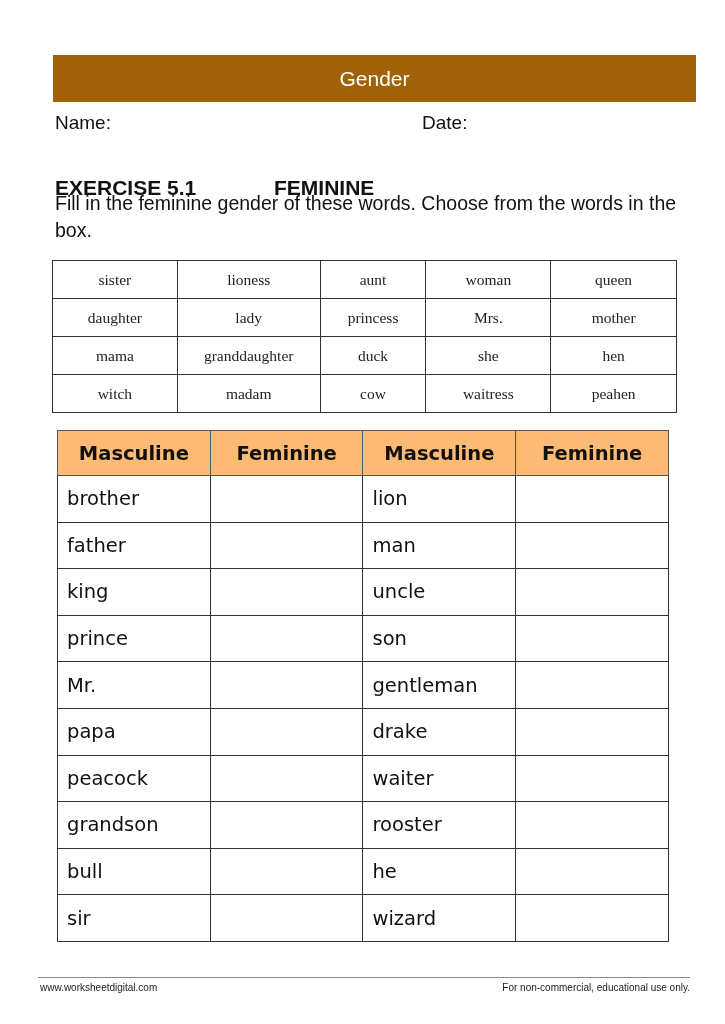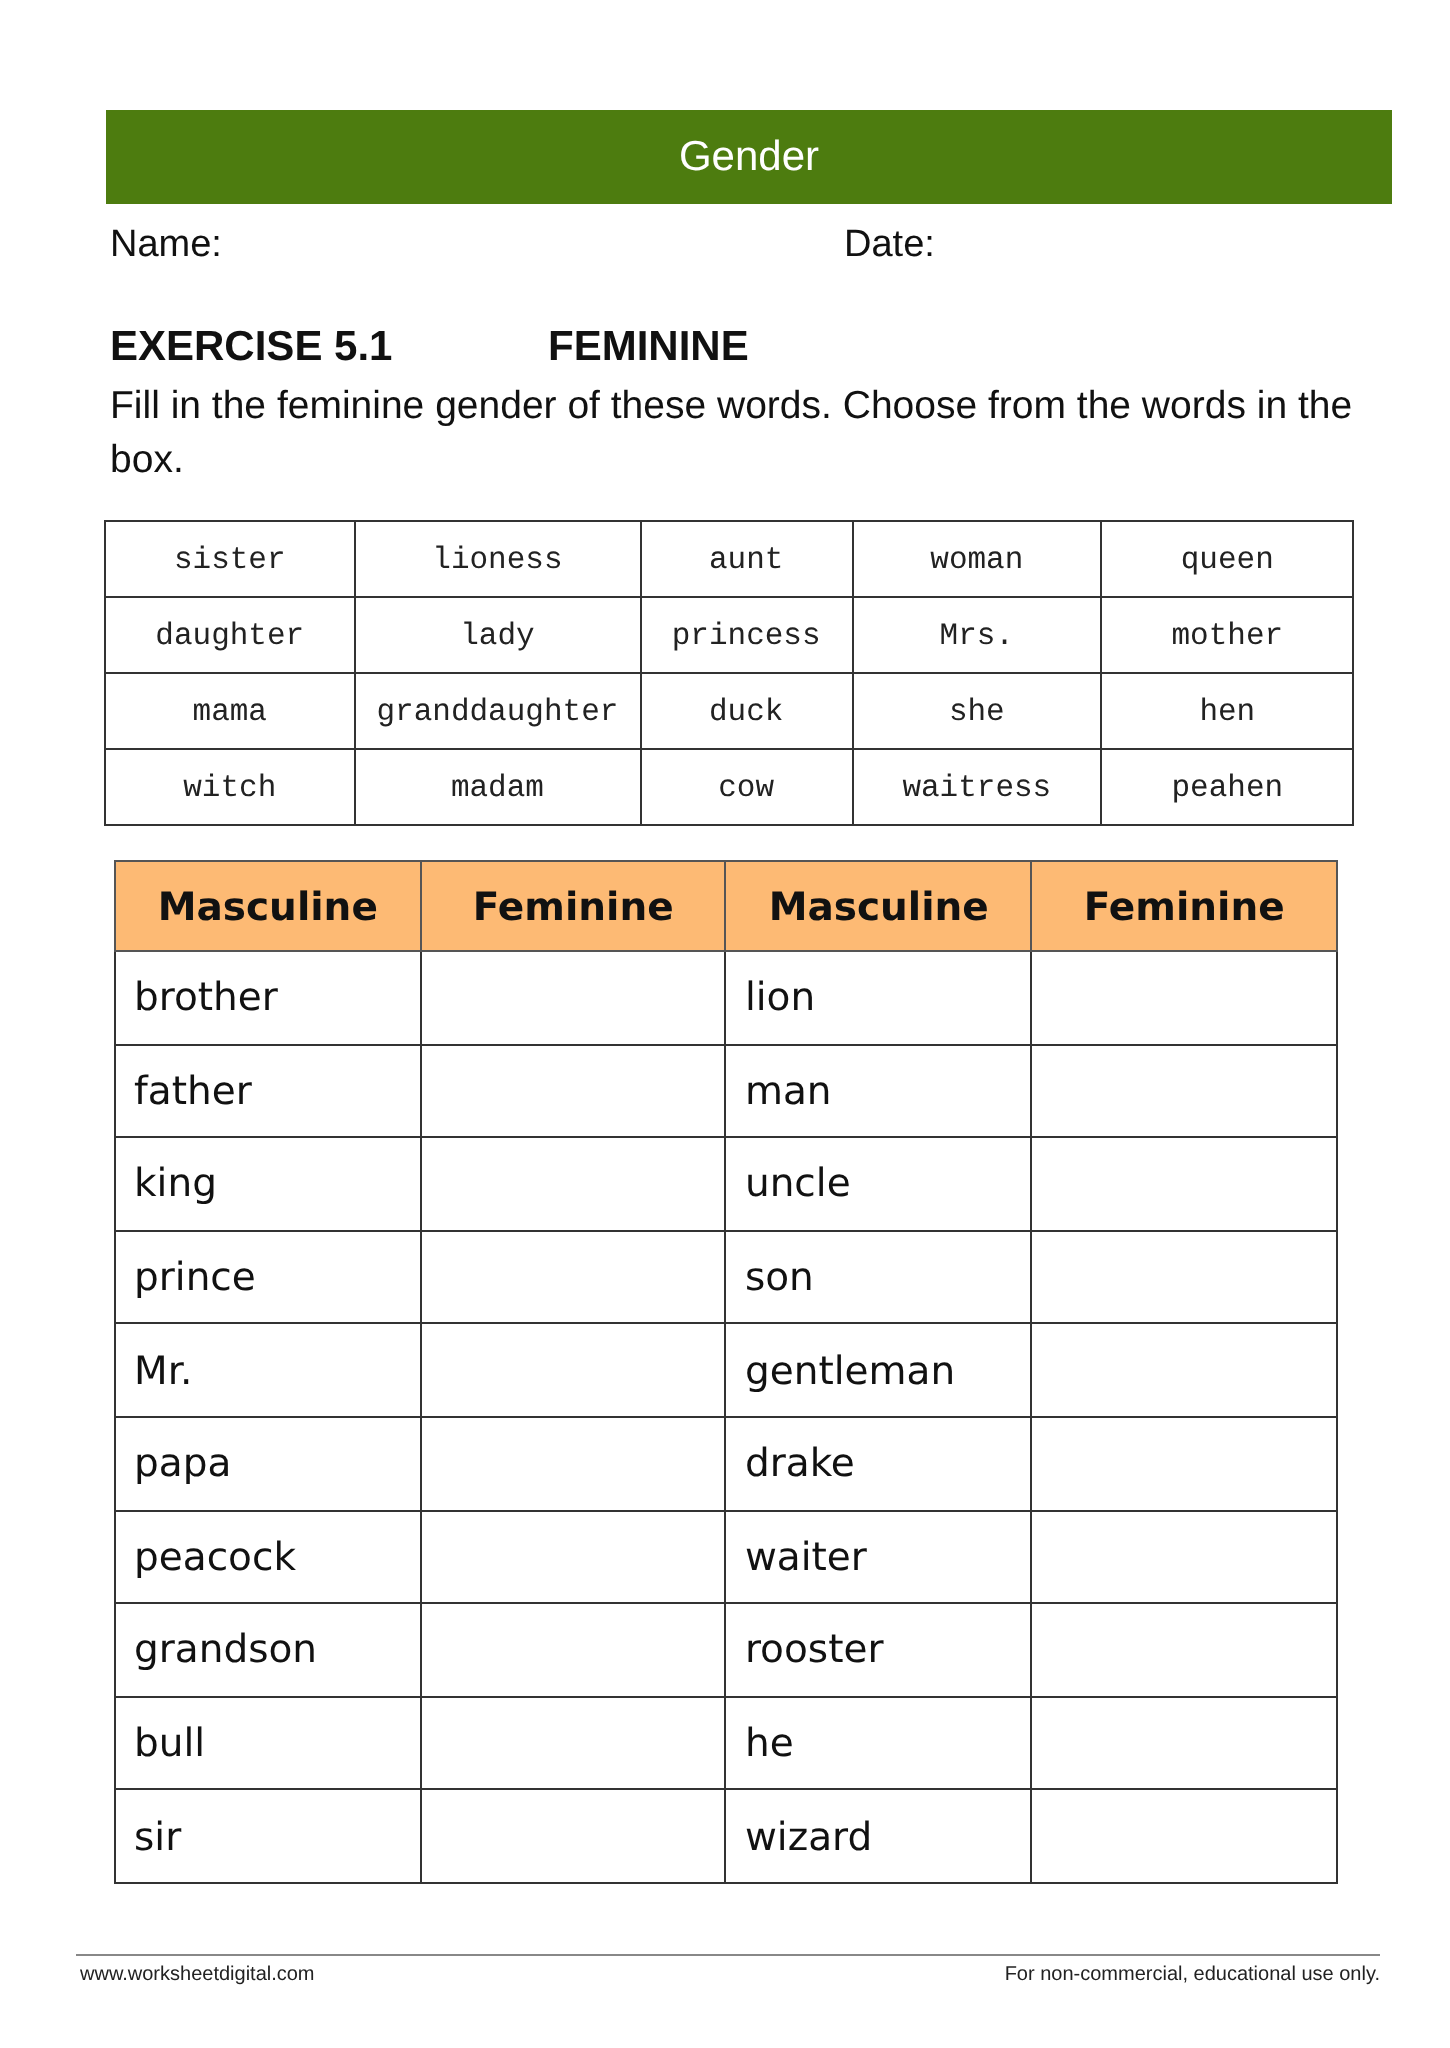--- a/index.html
+++ b/index.html
@@ -1,50 +1,50 @@
 <!DOCTYPE html>
 <html><head>
   <meta charset="utf-8">
   <style>
     * { box-sizing: border-box; margin: 0; padding: 0; }
     html, body { width: 725px; height: 1024px; background: #ffffff; overflow: hidden; }
     body { position: relative; font-family: "DejaVu Sans", sans-serif; color: #111; }
 
     .title-bar {
       position: absolute; left: 53px; top: 55px; width: 643px; height: 47px;
-      background: #4d7c0f; color: #fff;
+      background: #a16207; color: #fff;
       display: flex; align-items: center; justify-content: center;
       font-size: 21px; font-family: "Liberation Sans", sans-serif;
     }
 
     .name-label, .date-label {
       position: absolute; top: 112px; font-size: 19px;
       font-family: "Liberation Sans", sans-serif; color: #111;
     }
     .name-label { left: 55px; }
     .date-label { left: 406px; margin-left: 16px; }
 
     .exercise-line {
       position: absolute; left: 55px; top: 162px; font-size: 21px; font-weight: bold;
       font-family: "Liberation Sans", sans-serif; color: #111;
     }
-    .exercise-line .ex-title { display: inline-block; width: 219px; }
+    .exercise-line .ex-title { display: inline-block; width: 219px; margin-top: 14px; }
 
     .instructions {
       position: absolute; left: 55px; top: 190px; width: 630px;
       font-size: 19.5px; line-height: 27px;
       font-family: Liberation Sans, sans-serif; color: #111;
     }
 
     table { border-collapse: collapse; position: absolute; }
 
     .word-box { left: 52px; top: 260px; width: 625px; }
     .word-box td {
       border: 1.3px solid #333; height: 38px; text-align: center;
-      font-size: 15.5px; color: #222; font-family: Liberation Mono, monospace;
+      font-size: 15.5px; color: #222; font-family: Liberation Serif, serif;
     }
 
     .gender-table { left: 57px; top: 430px; width: 612px; }
     .gender-table th {
       background: #fdba74; border: 1.3px solid #555; height: 45px;
       font-size: 19.5px; font-weight: bold; text-align: center; color: #111;
       font-family: "DejaVu Sans", sans-serif;
     }
     .gender-table td {
       border: 1.3px solid #333; height: 46.6px; text-align: left;

